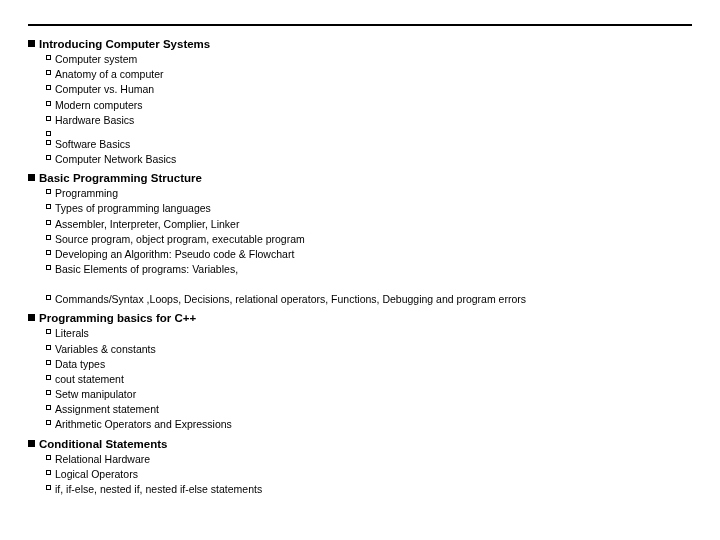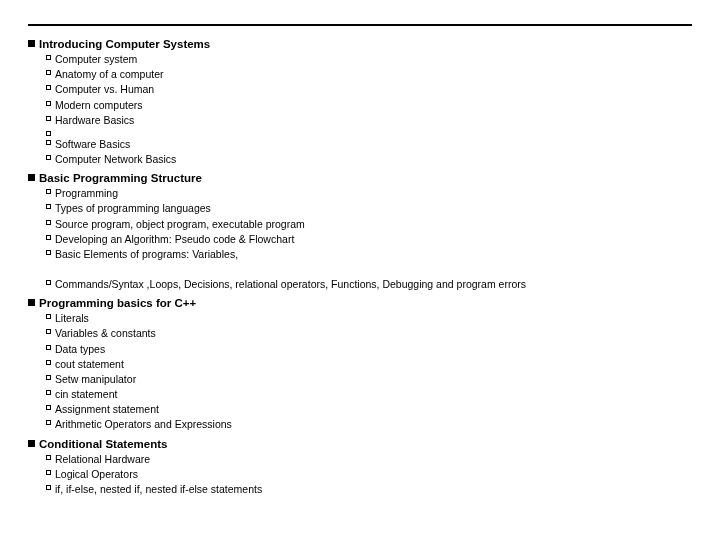--- a/index.html
+++ b/index.html
@@ -139,20 +139,24 @@
             <div class="sub-item">
               <span class="sub-bullet"></span>
               <span>Programming</span>
             </div>
             <div class="sub-item">
               <span class="sub-bullet"></span>
               <span>Types of  programming languages</span>
             </div>
             <div class="sub-item">
               <span class="sub-bullet"></span>
+              <span>Assembler, Interpreter, Complier, Linker</span>
+            </div>
+            <div class="sub-item">
+              <span class="sub-bullet"></span>
               <span>Source program, object program, executable program</span>
             </div>
             <div class="sub-item">
               <span class="sub-bullet"></span>
               <span>Developing an Algorithm: Pseudo code &amp; Flowchart</span>
             </div>
             <div class="sub-item">
               <span class="sub-bullet"></span>
               <span>Basic Elements of programs: Variables,</span>
             </div>
@@ -187,24 +191,20 @@
               <span class="sub-bullet"></span>
               <span>Data types</span>
             </div>
             <div class="sub-item">
               <span class="sub-bullet"></span>
               <span>cout statement</span>
             </div>
             <div class="sub-item">
               <span class="sub-bullet"></span>
               <span>Setw manipulator</span>
-            </div>
-            <div class="sub-item">
-              <span class="sub-bullet"></span>
-              <span>cin statement</span>
             </div>
             <div class="sub-item">
               <span class="sub-bullet"></span>
               <span>Assignment statement</span>
             </div>
             <div class="sub-item">
               <span class="sub-bullet"></span>
               <span>Arithmetic Operators and Expressions</span>
             </div>
           </div>

